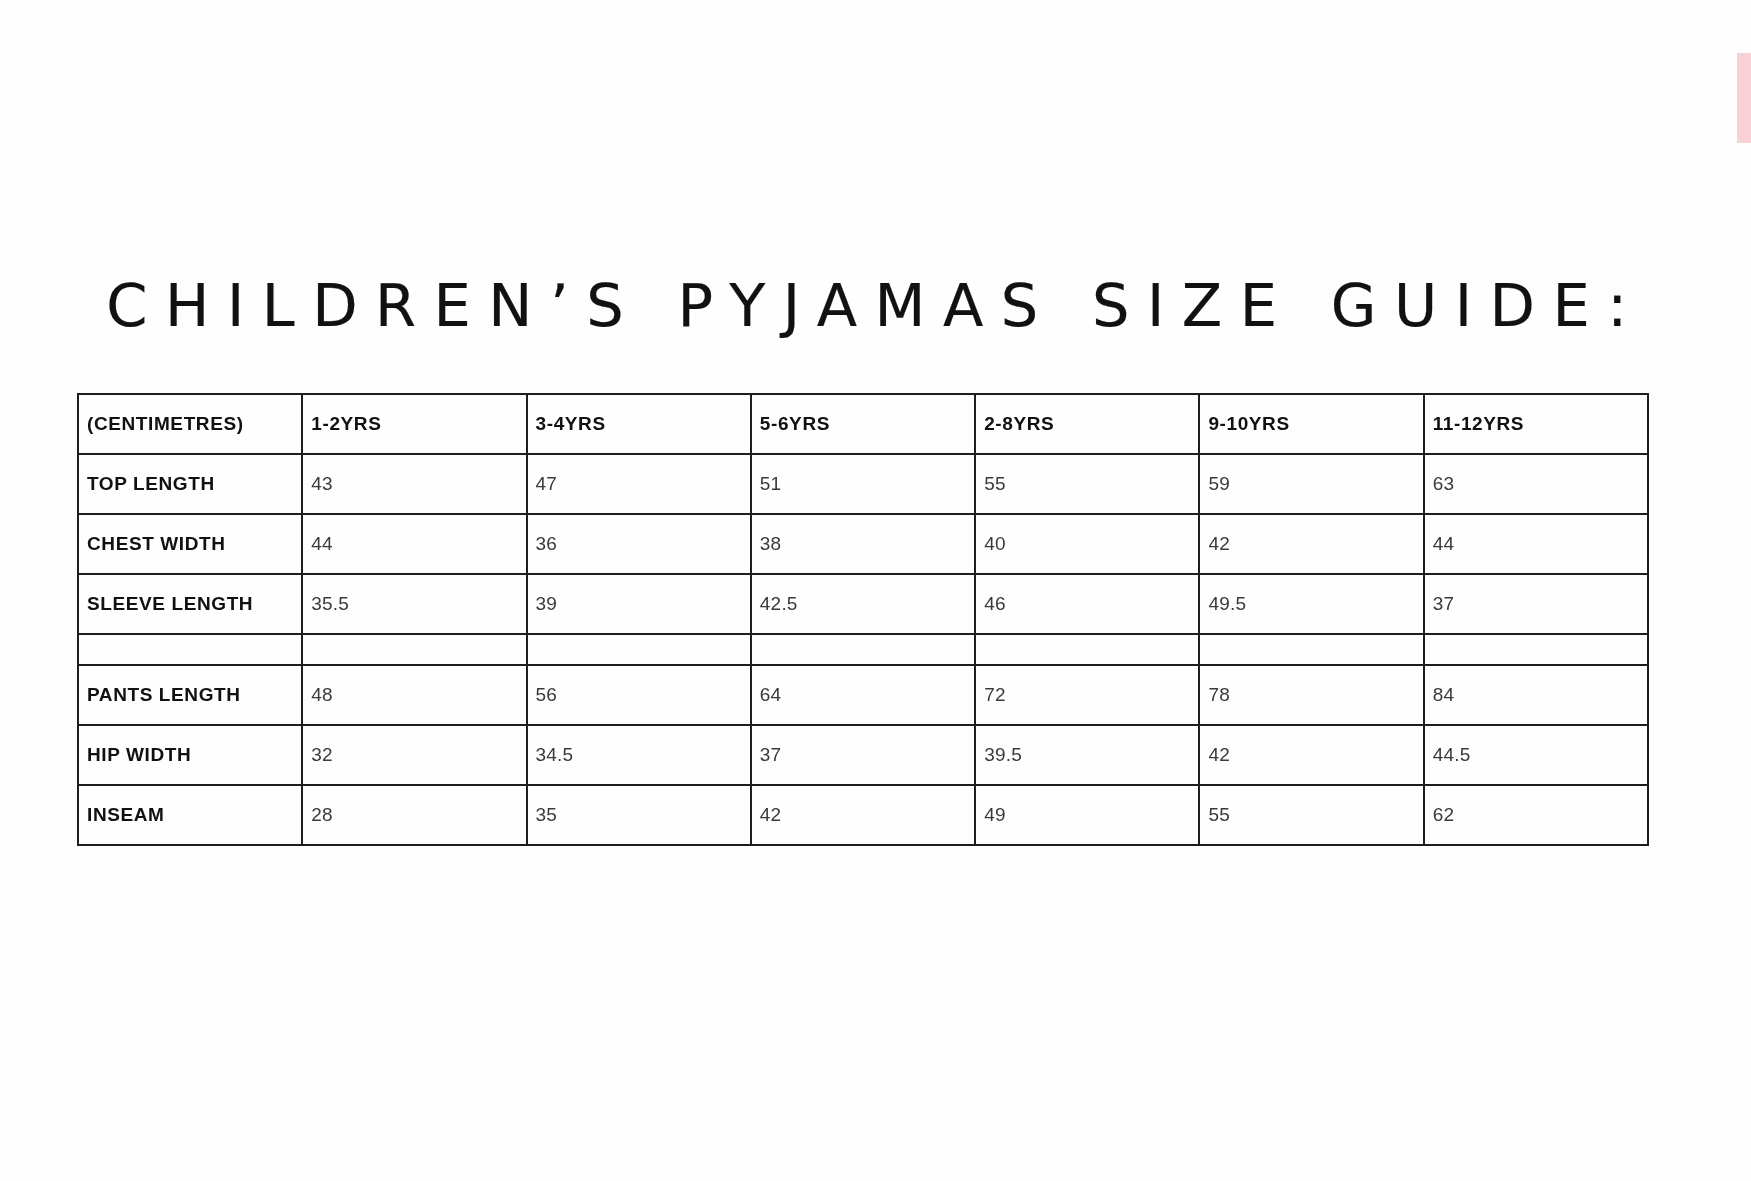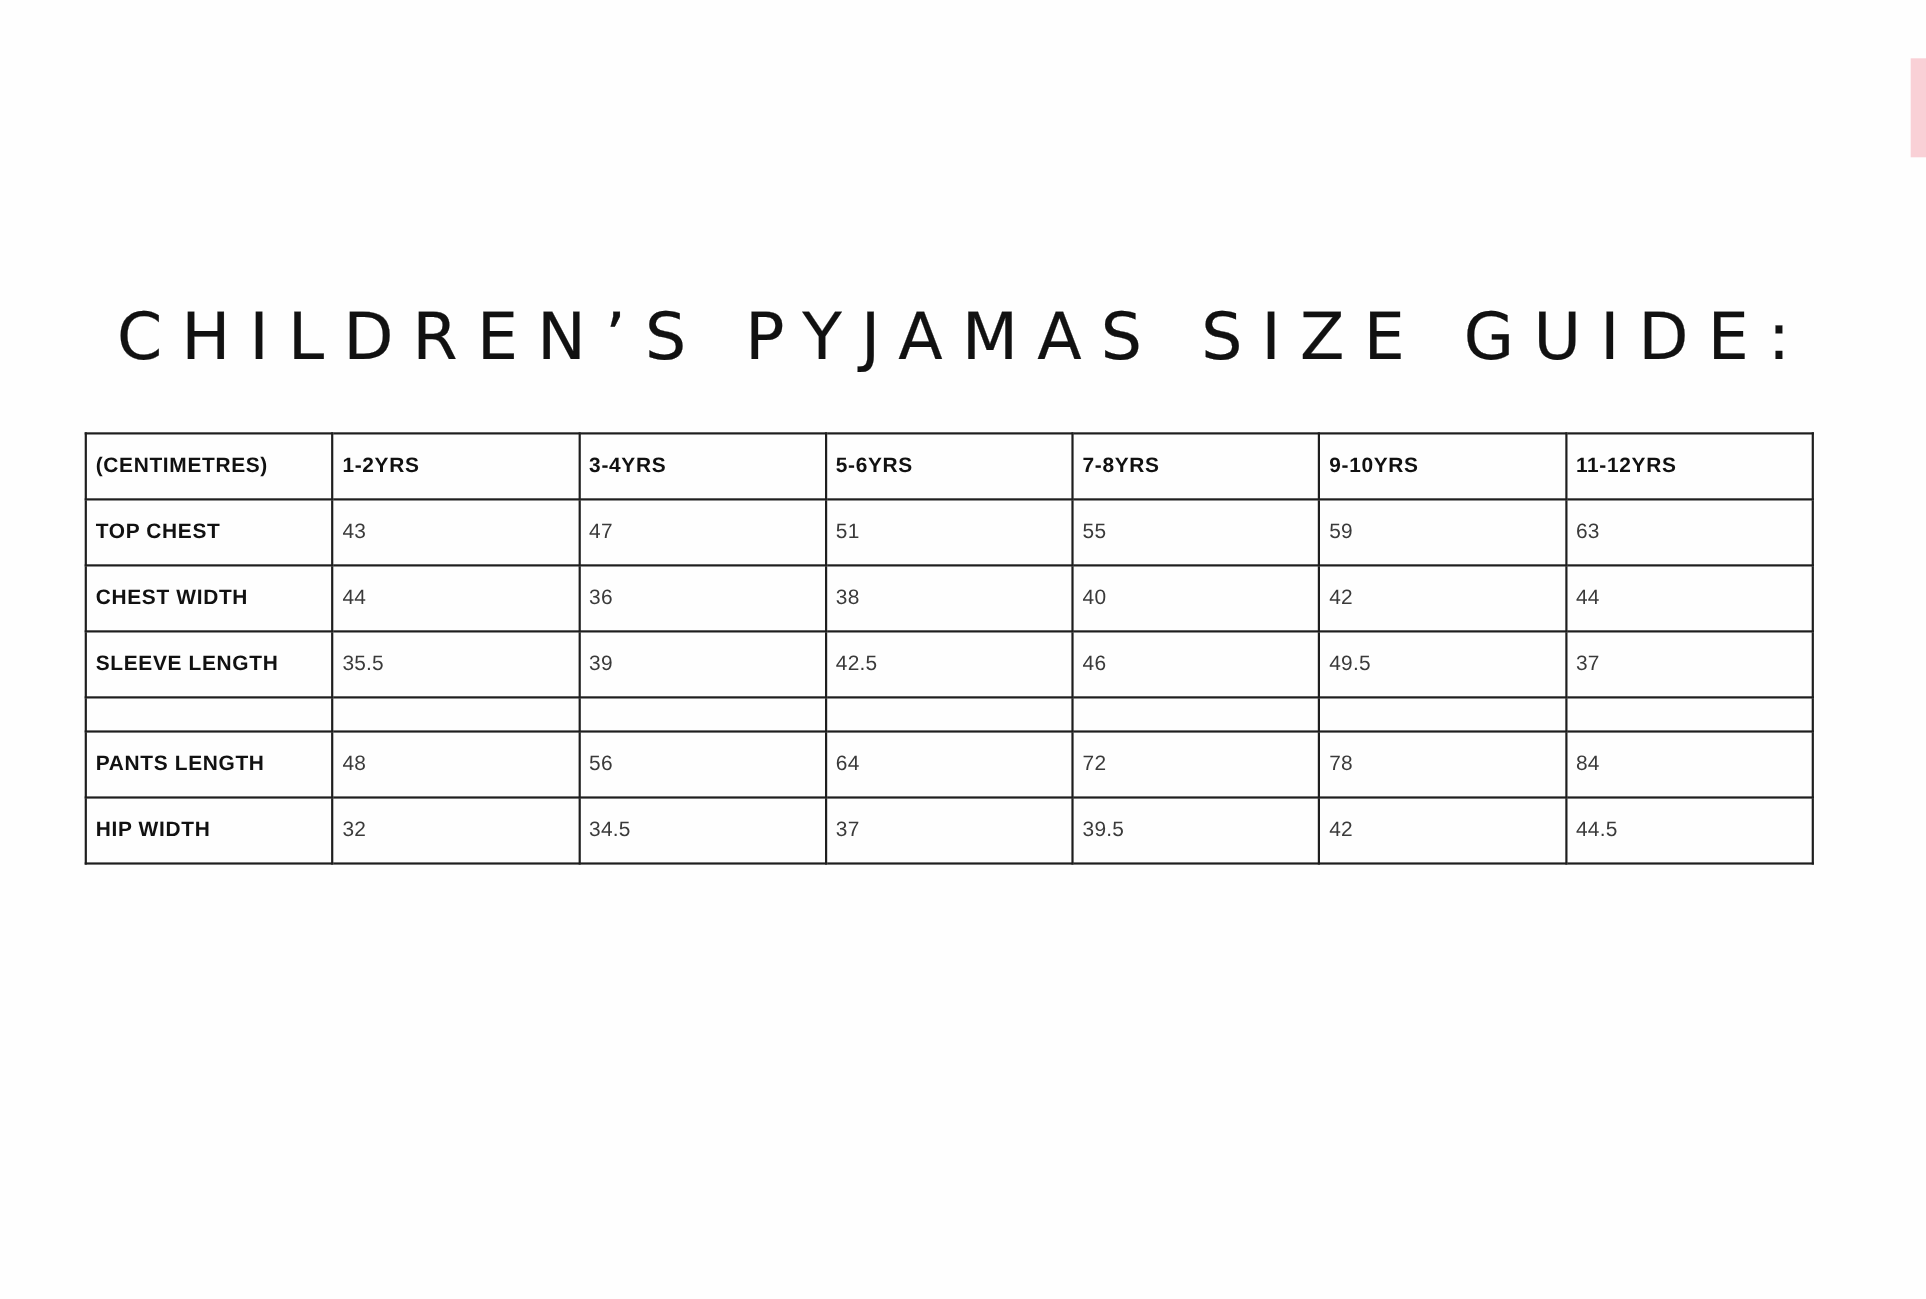--- a/index.html
+++ b/index.html
@@ -51,26 +51,26 @@
 
 <h1 class="title">CHILDREN’S PYJAMAS SIZE GUIDE:</h1>
 
 <table class="size-table">
   <tbody>
     <tr>
       <td class="hdr">(CENTIMETRES)</td>
       <td class="hdr">1-2YRS</td>
       <td class="hdr">3-4YRS</td>
       <td class="hdr">5-6YRS</td>
-      <td class="hdr">7-8YRS</td>
+      <td class="hdr">2-8YRS</td>
       <td class="hdr">9-10YRS</td>
       <td class="hdr">11-12YRS</td>
     </tr>
     <tr>
-      <td class="label">TOP CHEST</td>
+      <td class="label">TOP LENGTH</td>
       <td class="val">43</td>
       <td class="val">47</td>
       <td class="val">51</td>
       <td class="val">55</td>
       <td class="val">59</td>
       <td class="val">63</td>
     </tr>
     <tr>
       <td class="label">CHEST WIDTH</td>
       <td class="val">44</td>
@@ -109,14 +109,23 @@
     </tr>
     <tr>
       <td class="label">HIP WIDTH</td>
       <td class="val">32</td>
       <td class="val">34.5</td>
       <td class="val">37</td>
       <td class="val">39.5</td>
       <td class="val">42</td>
       <td class="val">44.5</td>
     </tr>
+    <tr>
+      <td class="label">INSEAM</td>
+      <td class="val">28</td>
+      <td class="val">35</td>
+      <td class="val">42</td>
+      <td class="val">49</td>
+      <td class="val">55</td>
+      <td class="val">62</td>
+    </tr>
   </tbody>
 </table>
 
 </body></html>

